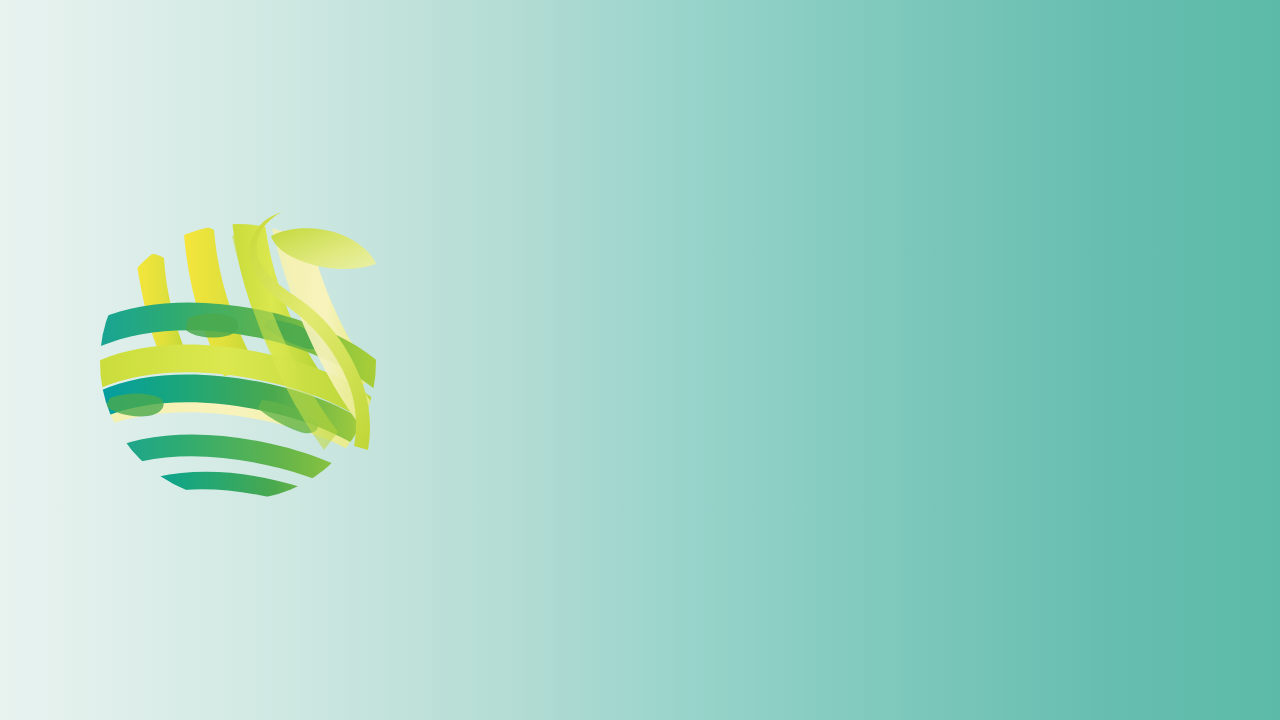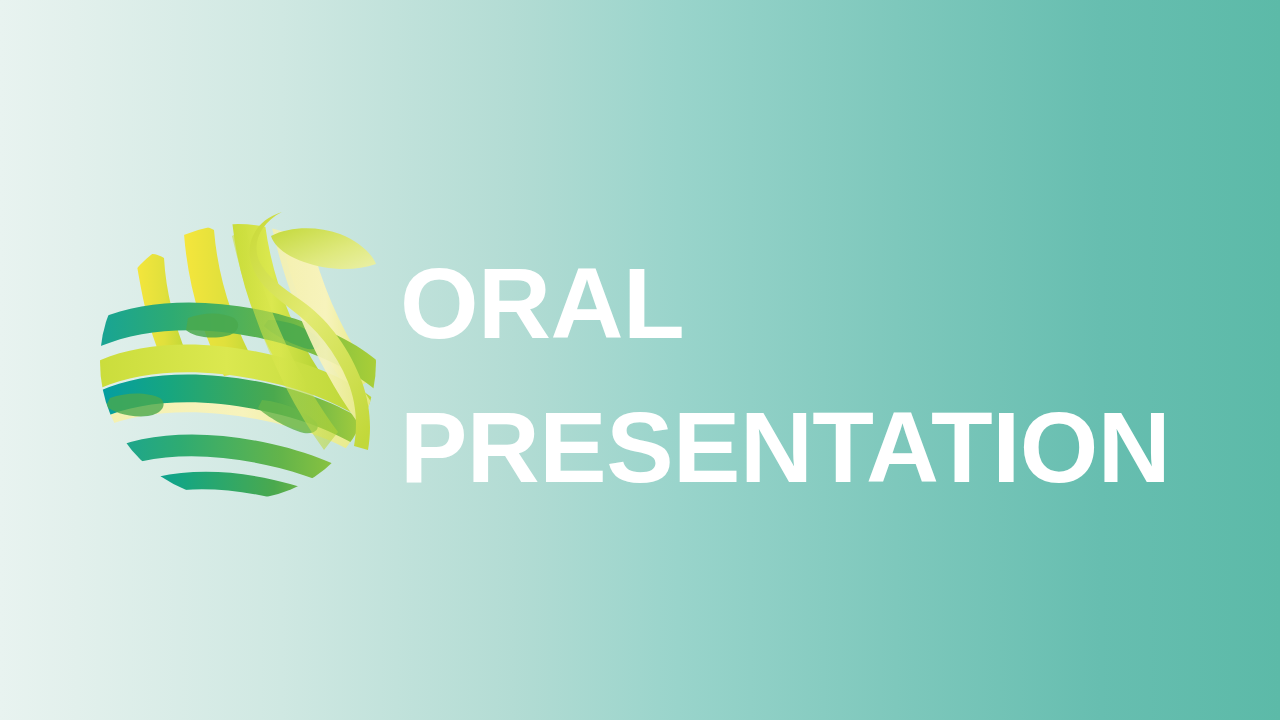--- a/index.html
+++ b/index.html
@@ -178,18 +178,14 @@
                  C152 42 164 20 190 12 Z"></path>
         <path fill="url(#gLeaf)" d="M179 36
                  C198 26 226 26 248 34
                  C268 42 280 54 284 64
                  C262 72 234 70 212 62
                  C194 56 182 46 179 36 Z"></path>
       </g>
     </svg>
   </div>
 
-  <div id="headline">
-    <div class="headline-line">ORAL</div>
-    <div class="headline-line">PRESENTATION</div>
-  </div>
 
 </div>
 
 </body></html>

